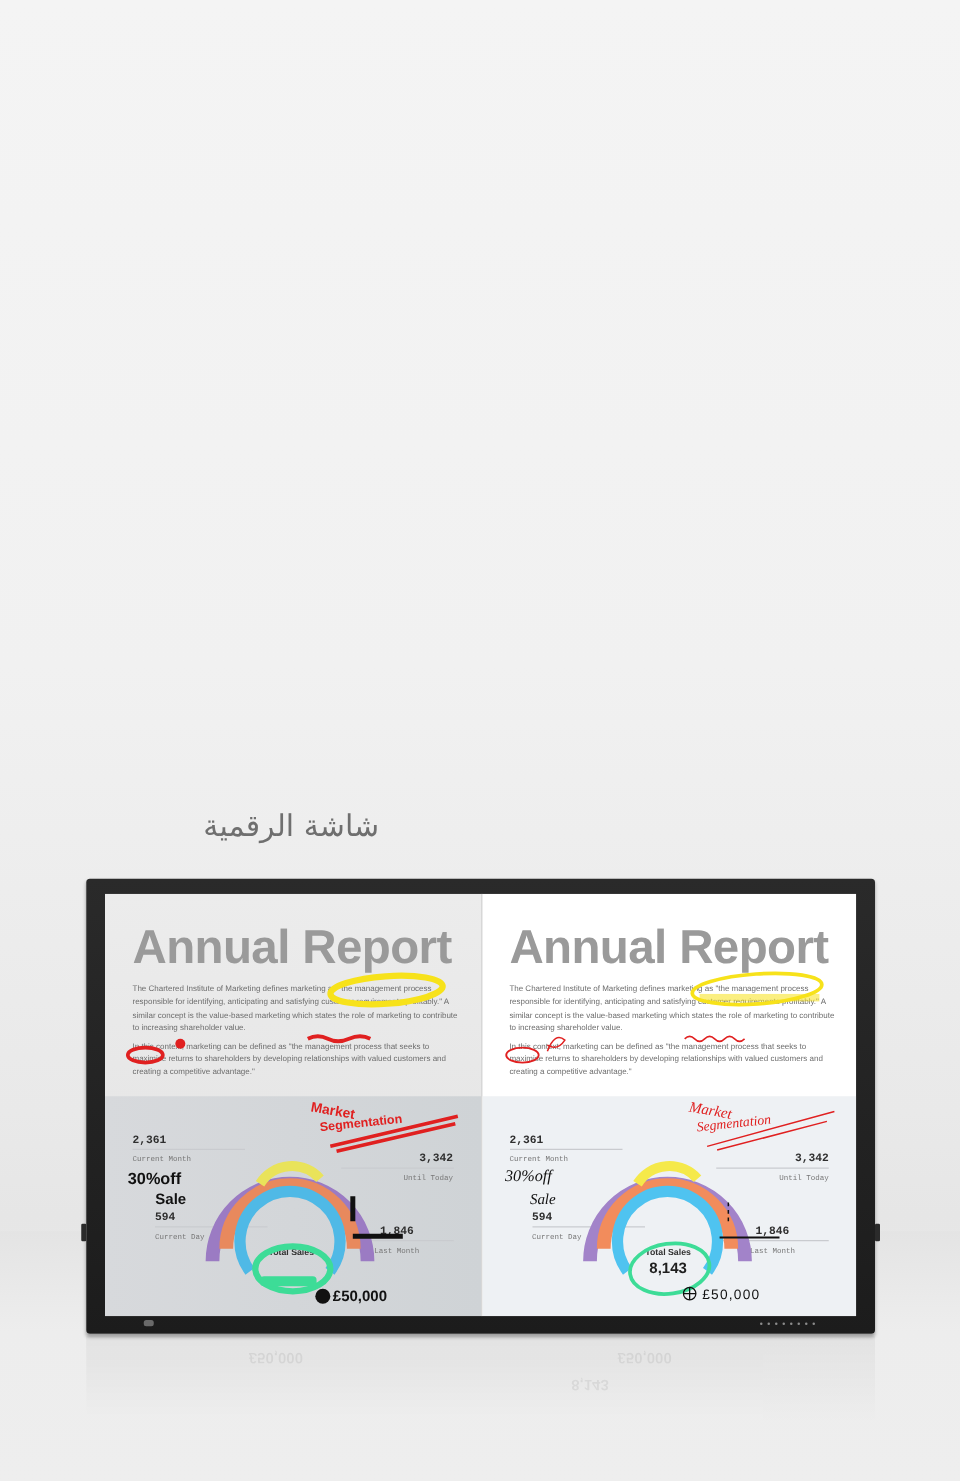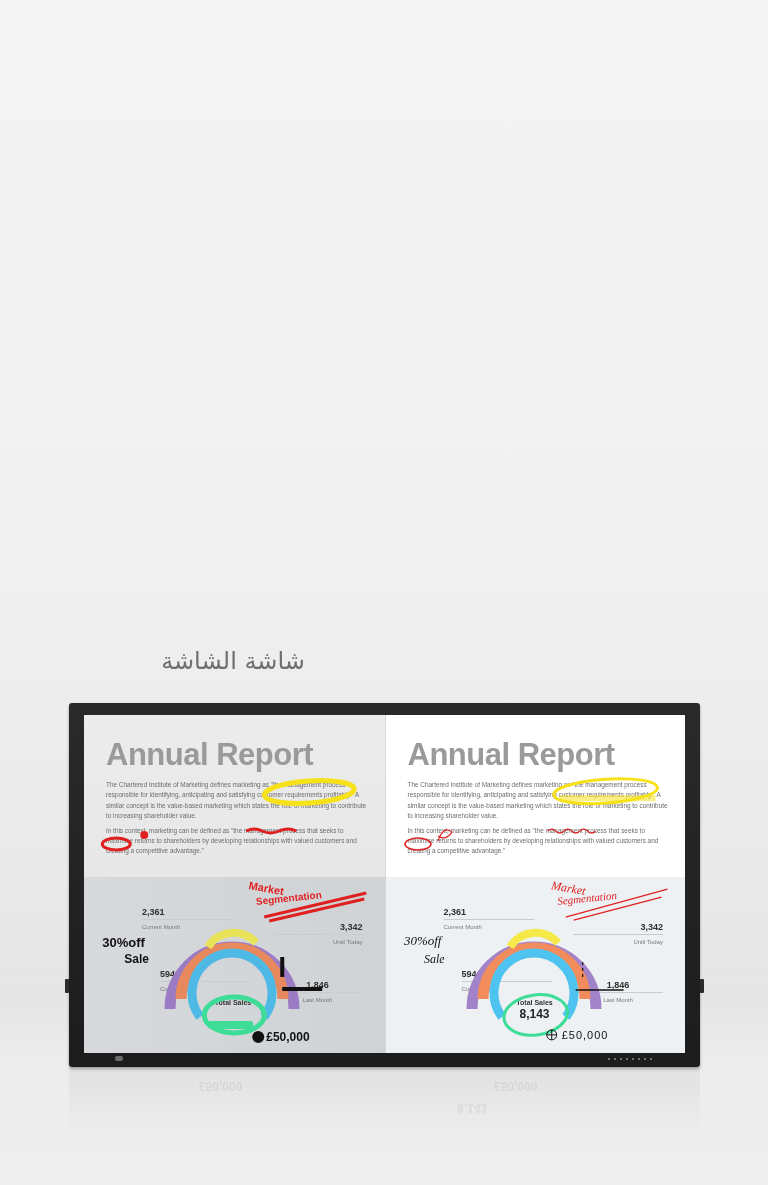--- a/index.html
+++ b/index.html
@@ -39,29 +39,29 @@
   }
   .pane { position: relative; width: 50%; height: 100%; overflow: hidden; }
   .pane.left { background: linear-gradient(to bottom, #ececec, #e2e2e2); }
   .pane.right { background: #ffffff; border-left: 1px solid #d8d8d8; }
   .pane .top { position: absolute; left: 0; top: 0; width: 100%; height: 162px; padding: 24px 0 0 22px; }
   .pane .bottom { position: absolute; left: 0; top: 162px; width: 100%; height: 176px; }
   .pane.left .bottom { background: linear-gradient(to right, #d7d9dc, #cfd3d6); }
   .pane.right .bottom { background: #eef1f4; }
   .doc-title {
     font-family: "Liberation Sans", sans-serif; font-weight: bold;
-    font-size: 31px; color: #9a9a9a; letter-spacing: -0.5px; line-height: 1;
+    font-size: 38px; color: #9a9a9a; letter-spacing: -0.5px; line-height: 1;
   }
   .doc-para {
     font-family: "Liberation Sans", sans-serif; font-size: 6.4px; color: #6d6d6d;
     line-height: 10.4px; width: 262px; margin-top: 10px;
   }
   .doc-para + .doc-para { margin-top: 4px; }
 
-  .stat { position: absolute; font-family: Liberation Sans, sans-serif; margin-left: 36px; }
+  .stat { position: absolute; font-family: Liberation Mono, monospace; }
   .stat .val { font-size: 9px; font-weight: bold; color: #2f2f2f; }
   .stat .lbl { font-size: 6px; color: #777; margin-top: 4px; }
   .stat .line { height: 1px; background: #c9cbcf; margin-top: 2px; }
   .stat.l1 { left: 22px; top: 30px; width: 90px; }
   .stat.l2 { left: 40px; top: 92px; width: 90px; }
   .stat.r1 { right: 22px; top: 45px; width: 90px; text-align: right; }
   .stat.r2 { right: 22px; top: 103px; width: 90px; text-align: center; }
   .stat.r1 .line, .stat.r2 .line { margin-left: 0; }
 
   .gauge { position: absolute; left: 78px; top: 22px; width: 140px; height: 130px; }
@@ -87,21 +87,21 @@
     color: rgba(0,0,0,0.08); transform: scaleY(-1);
   }
 </style>
 </head>
 <body>
 
 <div class="floor"></div>
 
 <div class="caption caption-lg">
 </div>
-<div class="caption caption-sm">شاشة الشاشة</div>
+<div class="caption caption-sm">شاشة الرقمية</div>
 
 <div class="monitor">
   <div class="side-btn l"></div>
   <div class="side-btn r"></div>
 
   <div class="screen">
 
     <div class="pane left">
       <div class="top">
         <div class="doc-title">Annual Report</div>

